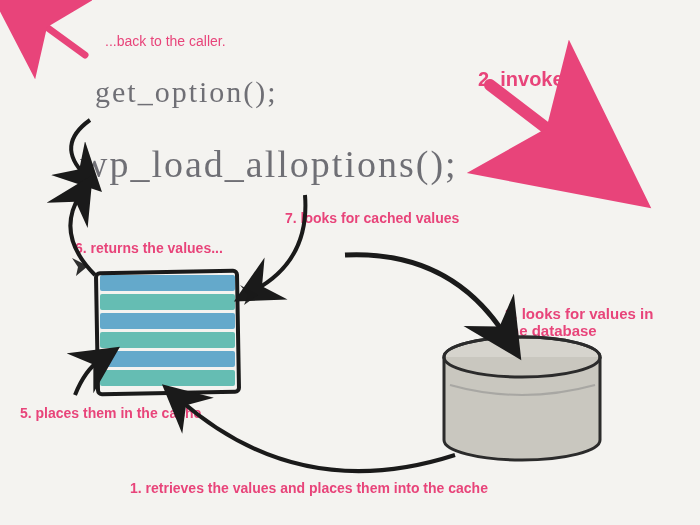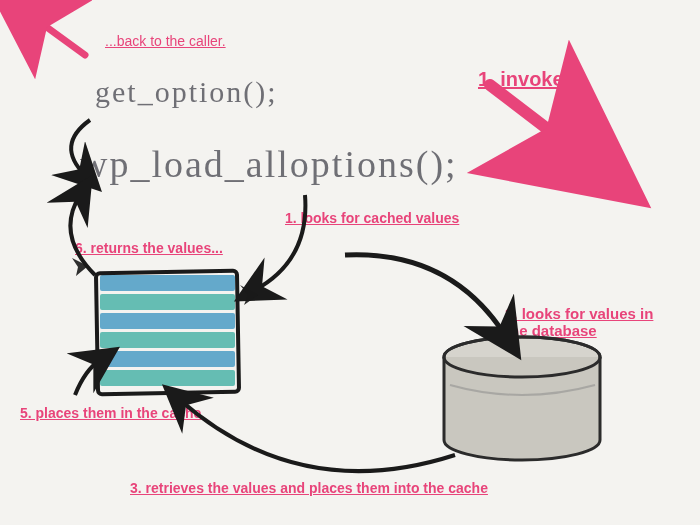--- a/index.html
+++ b/index.html
@@ -16,21 +16,20 @@
     font-family: "Comic Sans MS", "Bradley Hand", cursive;
     color: rgba(40,40,50,0.65);
     font-weight: 300;
     letter-spacing: 2px;
   }
   .label {
     position: absolute;
     color: #e8447a;
     font-weight: 700;
     font-size: 15px;
-    text-decoration: underline;
   }
   .cache {
     position: absolute;
     left: 100px;
     top: 275px;
     width: 135px;
     height: 115px;
   }
   .cache-stripe {
     height: 16px;
@@ -62,24 +61,24 @@
   .fn1 { left: 95px; top: 75px; font-size: 30px; }
   .fn2 { left: 80px; top: 142px; font-size: 38px; }
 </style>
 </head>
 <body>
 
 <div class="handwritten fn1">get_option();</div>
 <div class="handwritten fn2">wp_load_alloptions();</div>
 
 <div class="label" style="left:105px; top:33px; font-weight:400; font-size:14px;">...back to the caller.</div>
-<div class="label" style="left:478px; top:68px; font-size:20px;">1. invokes</div>
-<div class="label" style="left:285px; top:210px; font-size:14px;">1. looks for cached values</div>
+<div class="label" style="left:478px; top:68px; font-size:20px;">2. invokes</div>
+<div class="label" style="left:285px; top:210px; font-size:14px;">7. looks for cached values</div>
 <div class="label" style="left:505px; top:275px; font-size:15px; width:170px;margin-top:30px;">3. looks for values in the database</div>
-<div class="label" style="left:130px; top:480px; font-size:14px;">3. retrieves the values and places them into the cache</div>
+<div class="label" style="left:130px; top:480px; font-size:14px;">1. retrieves the values and places them into the cache</div>
 <div class="label" style="left:20px; top:405px; font-size:14px;">5. places them in the cache</div>
 <div class="label" style="left:75px; top:240px; font-size:14px;text-align:center;">6. returns the values...</div>
 
 <div class="cache">
   <div class="cache-stripe" style="background:#4a9bc4;"></div>
   <div class="cache-stripe" style="background:#4bb3a8;"></div>
   <div class="cache-stripe" style="background:#4a9bc4;"></div>
   <div class="cache-stripe" style="background:#4bb3a8;"></div>
   <div class="cache-stripe" style="background:#4a9bc4;"></div>
   <div class="cache-stripe" style="background:#4bb3a8;"></div>

